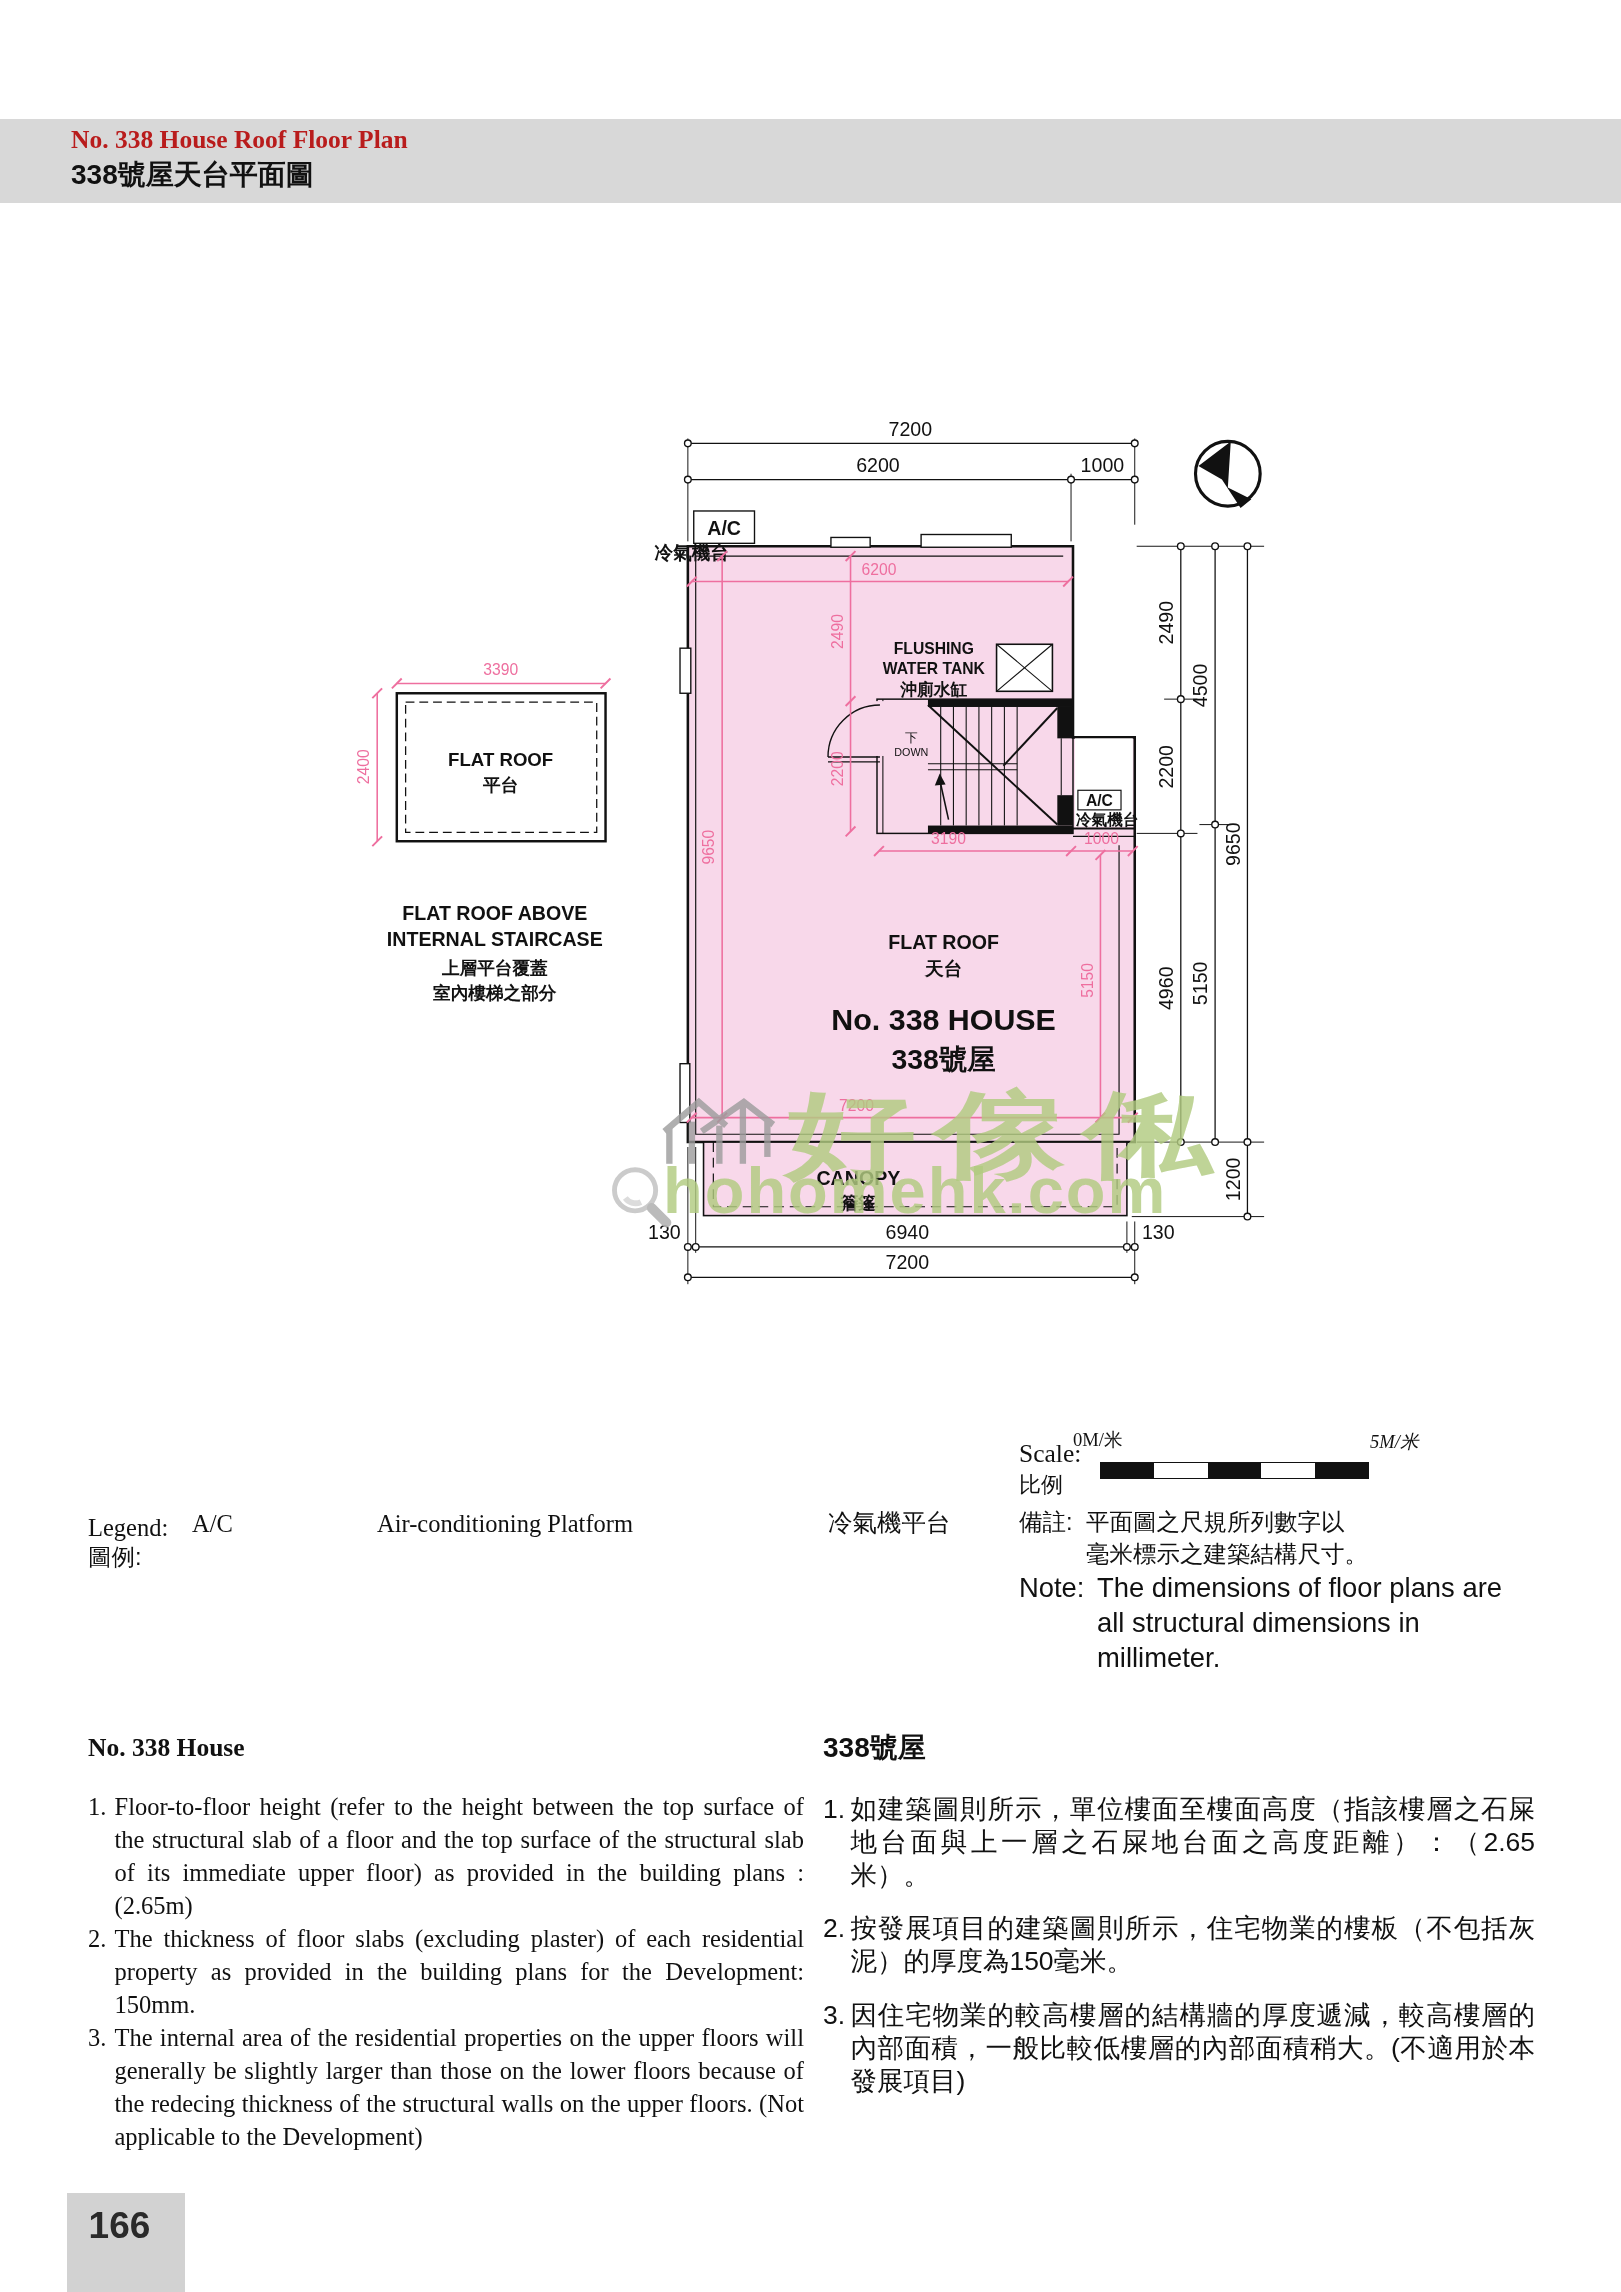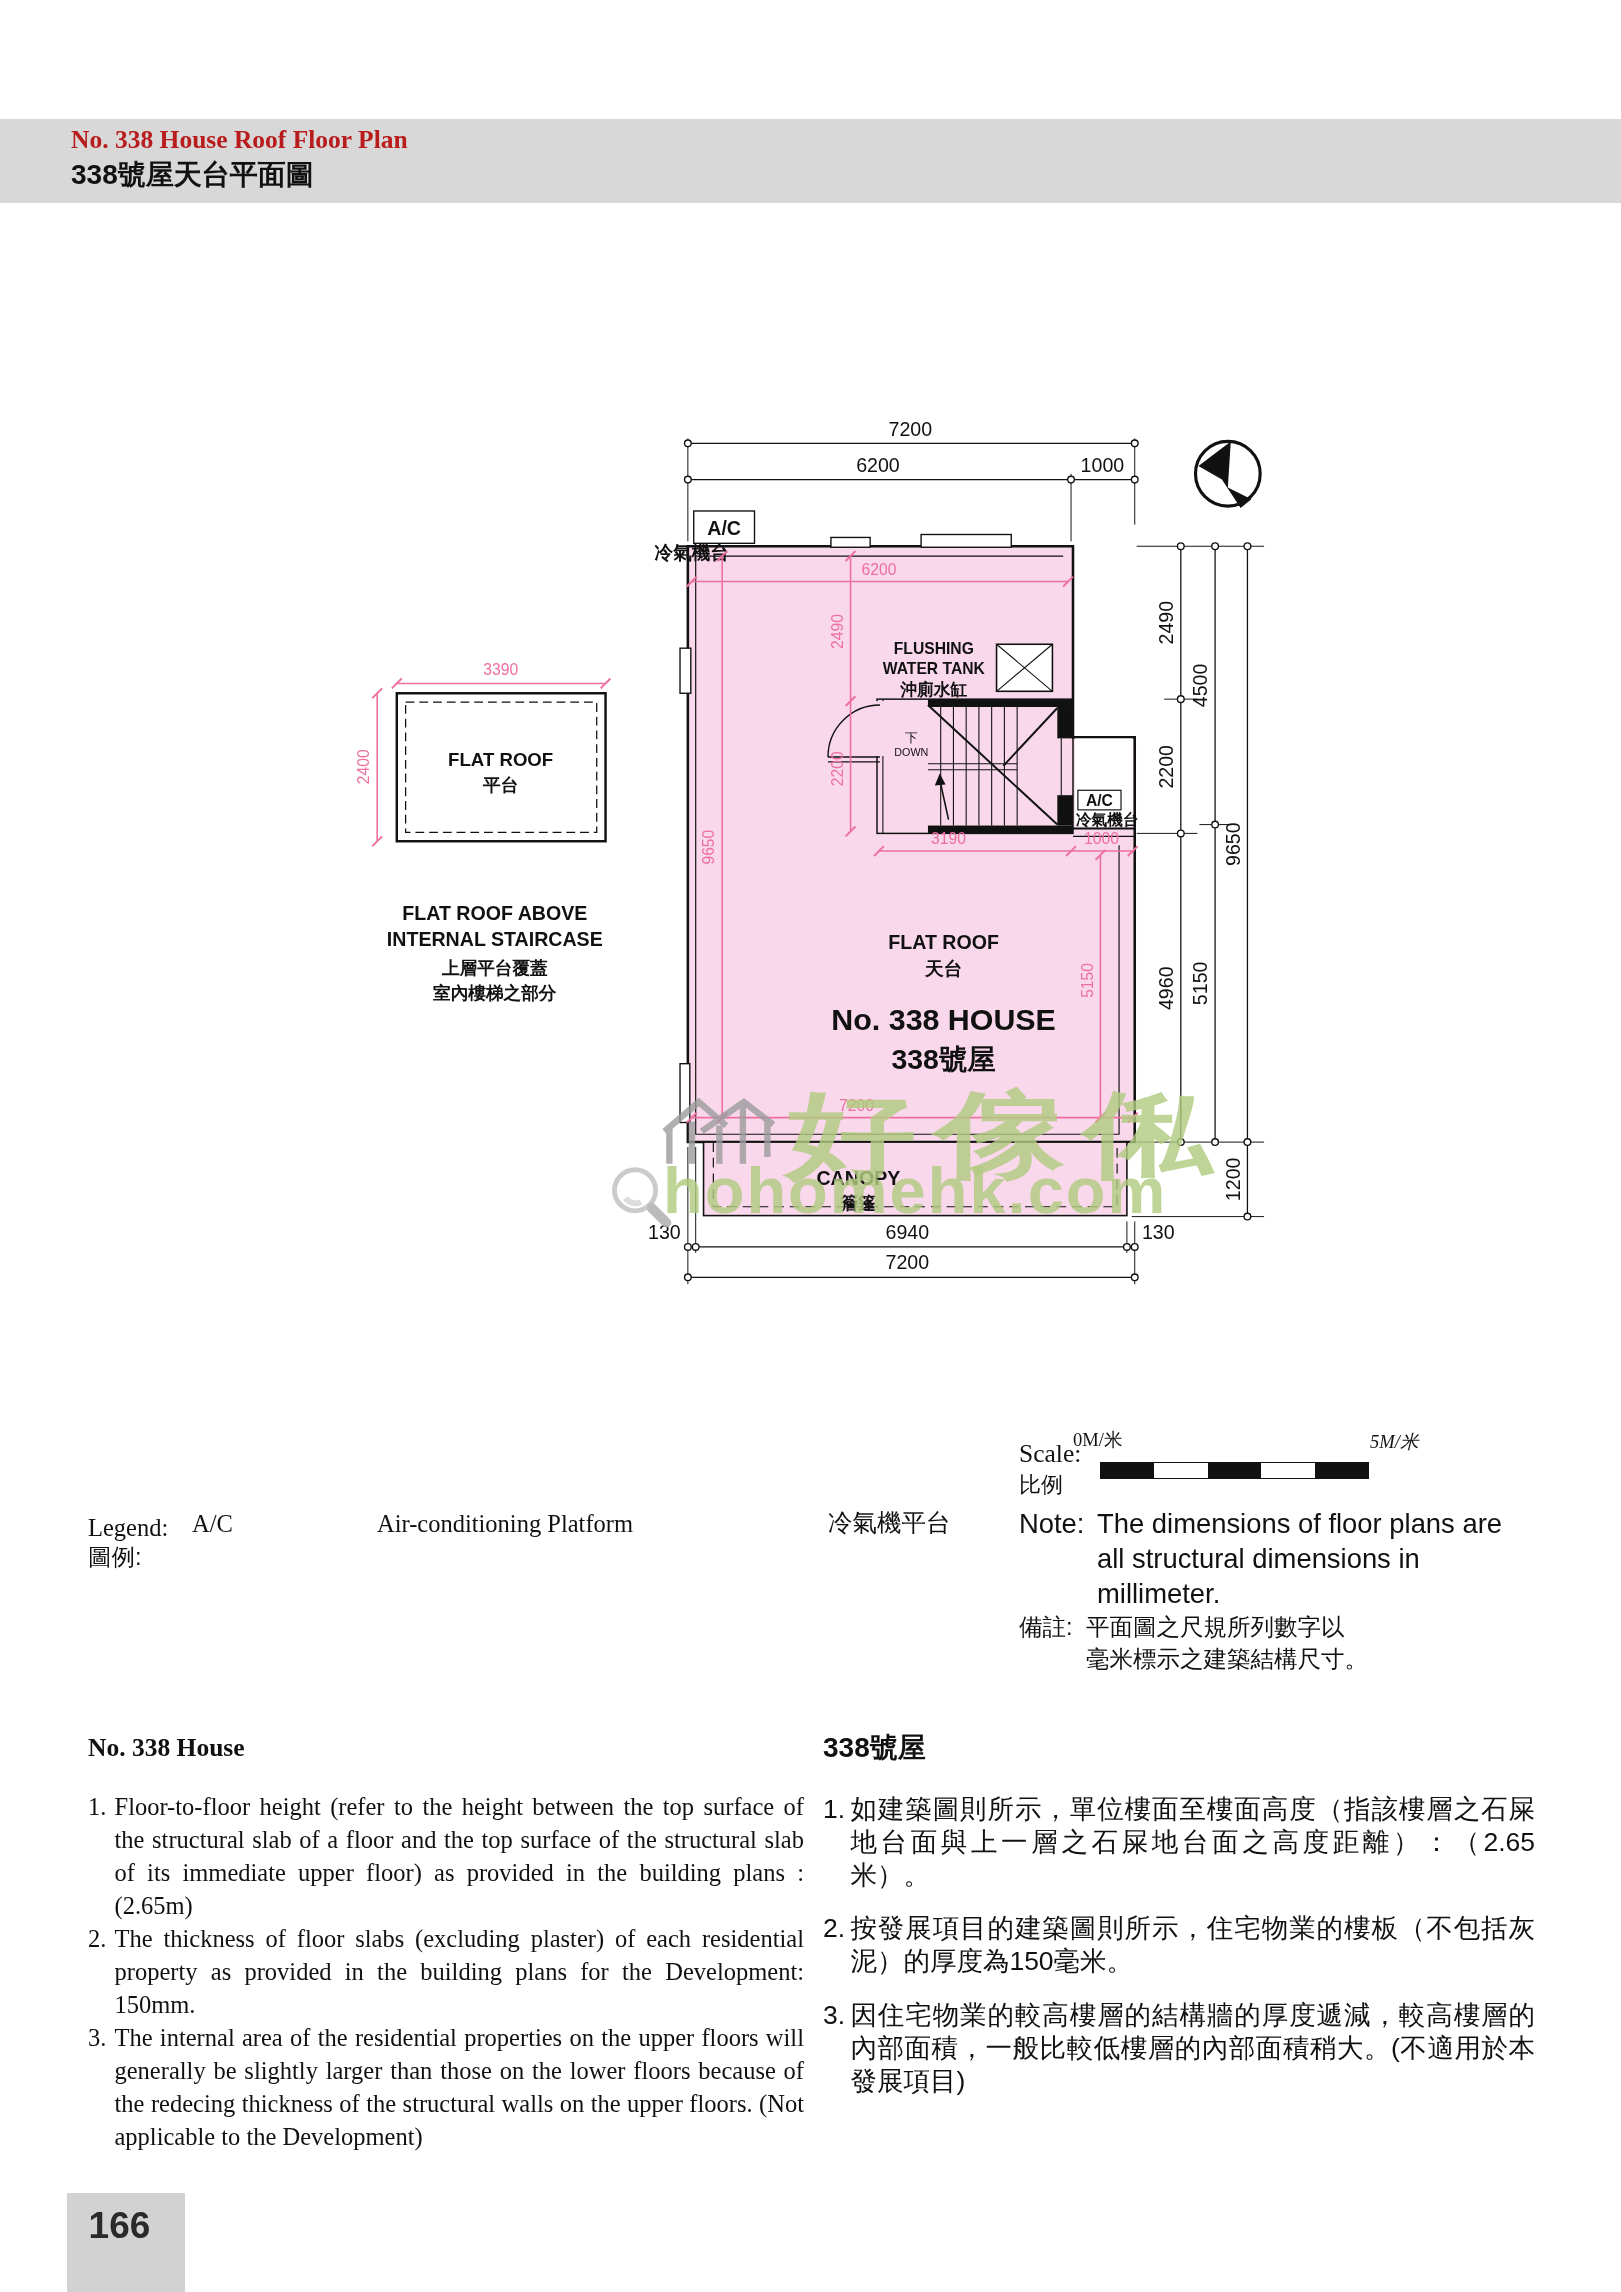--- a/index.html
+++ b/index.html
@@ -317,34 +317,34 @@
   <div class="legend-block">
     <div class="lg-en">Legend:</div>
     <div class="lg-zh">圖例:</div>
     <div class="lg-key">A/C</div>
     <div class="lg-val-en">Air-conditioning Platform</div>
     <div class="lg-val-zh">冷氣機平台</div>
   </div>
 
   <div class="note-block">
     <div class="note-row">
+      <div class="note-lbl-zh">備註:</div>
+      <div>
+        <div class="note-txt-zh">平面圖之尺規所列數字以</div>
+        <div class="note-txt-zh">毫米標示之建築結構尺寸。</div>
+      </div>
+    </div>
+    <div class="note-row">
       <div class="note-lbl-en">Note:</div>
       <div>
         <div class="note-txt-en">The dimensions of floor plans are</div>
         <div class="note-txt-en">all structural dimensions in</div>
         <div class="note-txt-en">millimeter.</div>
       </div>
     </div>
-    <div class="note-row">
-      <div class="note-lbl-zh">備註:</div>
-      <div>
-        <div class="note-txt-zh">平面圖之尺規所列數字以</div>
-        <div class="note-txt-zh">毫米標示之建築結構尺寸。</div>
-      </div>
-    </div>
   </div>
 
   <div class="notes-en">
     <div class="notes-en-h">No. 338 House</div>
     <div class="nitem">
       <span class="num">1.</span>
       <span class="txt">Floor-to-floor height (refer to the height between the top surface of the structural slab of a floor and the top surface of the structural slab of its immediate upper floor) as provided in the building plans : (2.65m)</span>
     </div>
     <div class="nitem">
       <span class="num">2.</span>

